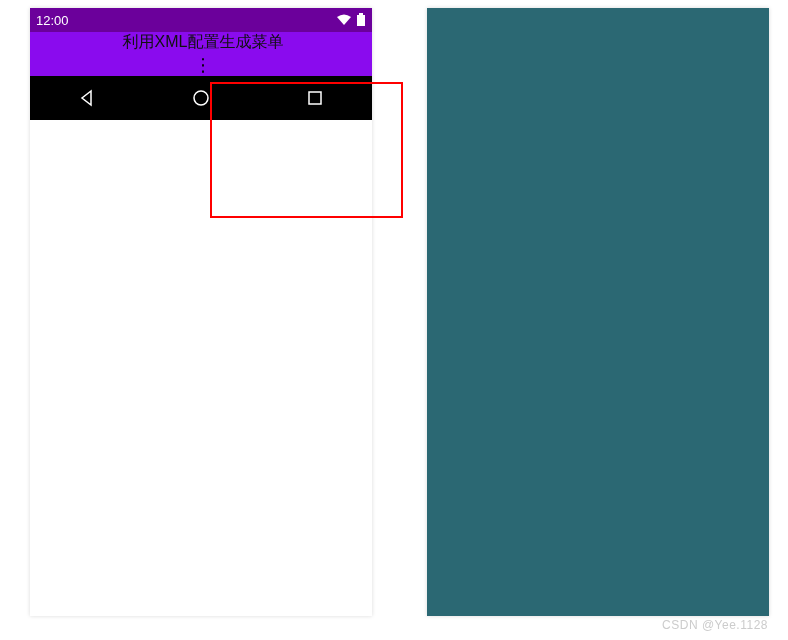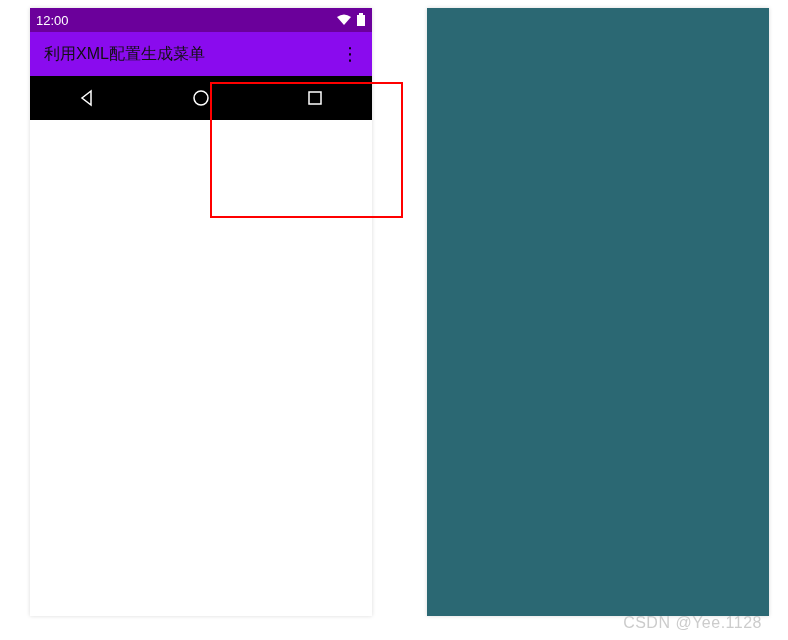--- a/index.html
+++ b/index.html
@@ -45,20 +45,21 @@
     }
     .status-right { display: flex; align-items: center; gap: 4px; }
     .wifi-icon svg, .battery-icon svg { display: block; }
     .app-bar {
       height: 44px;
       background: #8a0bee;
       display: flex;
       align-items: center;
       justify-content: space-between;
       padding: 0 10px 0 14px;
+      flex-direction: column;
     }
     .app-title {
       color: #111;
       font-size: 16px;
       font-weight: 500;
     }
     .more-icon {
       width: 24px;
       height: 24px;
       display: flex;
@@ -117,23 +118,23 @@
       height: 44px;
       display: flex;
       align-items: center;
       justify-content: center;
       cursor: pointer;
     }
     .nav-button svg { display: block; }
     .watermark {
       position: absolute;
       bottom: 8px;
-      right: 26px;
+      right: 20px;
       color: #cccccc;
-      font-size: 16px;
+      font-size: 12px;
       letter-spacing: 0.5px;
     }
   </style>
 </head>
 <body>
 
 <div class="canvas">
   <div class="left-pane">
     <div class="status-bar">
       <span>12:00</span>

